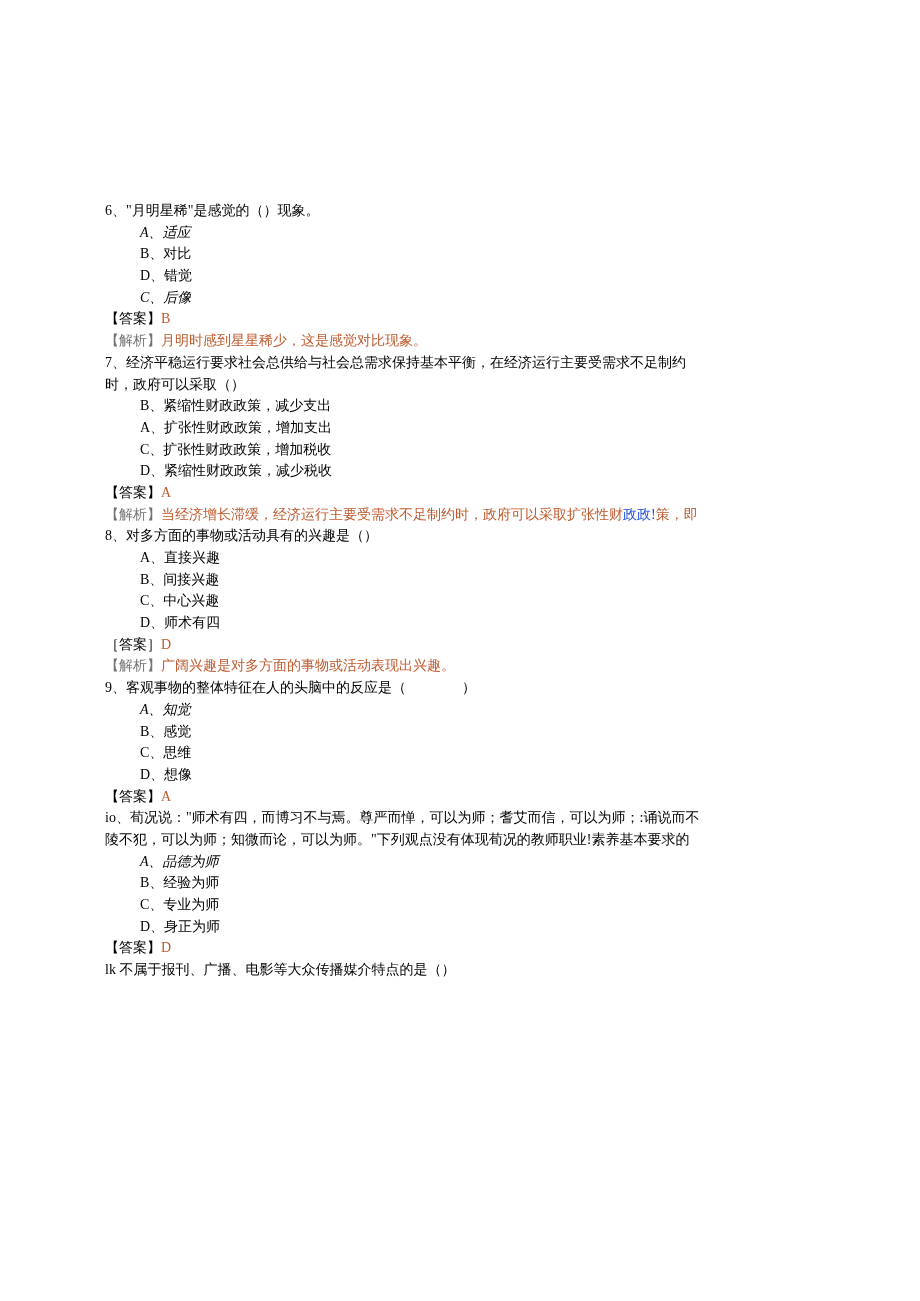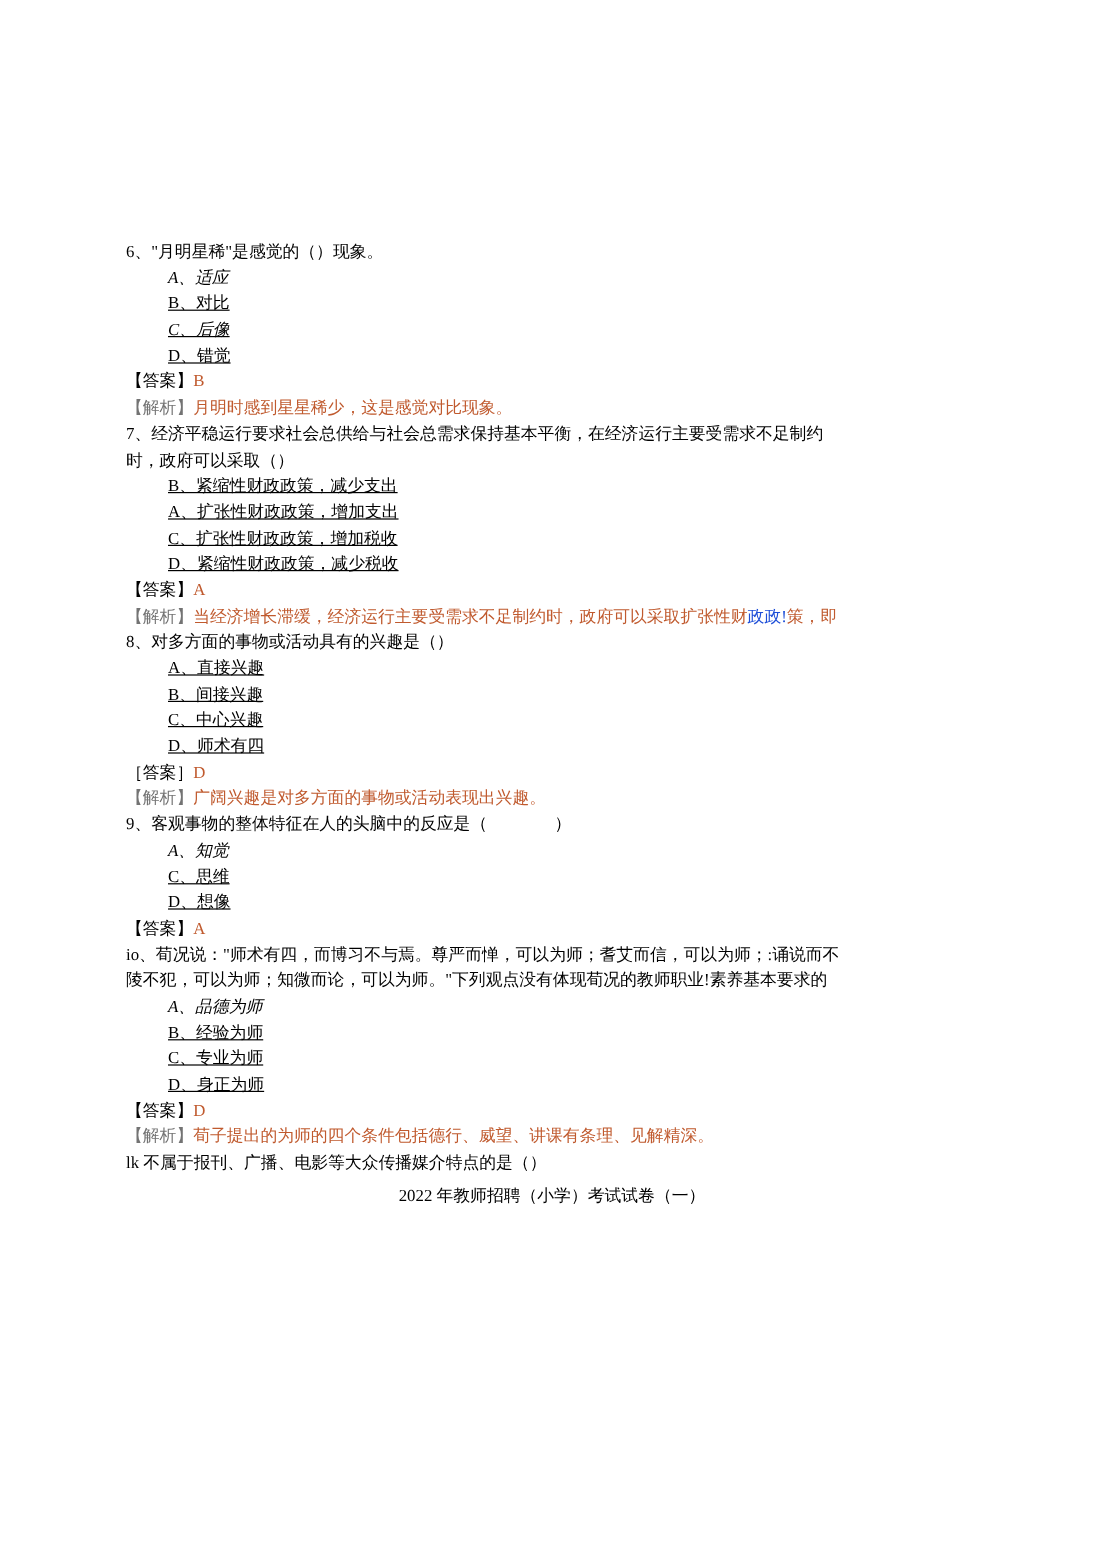--- a/index.html
+++ b/index.html
@@ -12,21 +12,21 @@
     color: #000000;
   }
   .page {
     width: 920px;
     min-height: 1301px;
     padding: 200px 105px 60px 105px;
     box-sizing: border-box;
     position: relative;
   }
   .q-stem { margin: 0; }
-  .opt { margin: 0 0 0 2.5em; text-decoration: underline; }
+  .opt { margin: 0 0 0 2.5em; }
   .opt-first { margin: 0 0 0 2.5em; }
   .ans { margin: 0; }
   .ans .ans-label { color: #000; }
   .ans .ans-value { color: #c05a2e; }
   .expl { margin: 0; }
   .expl .expl-label { color: #737373; }
   .expl .expl-body { color: #c05a2e; }
   .expl .expl-body .black { color: #1d4ed8; }
   .italic { font-style: italic; }
   .footer-title {
@@ -35,22 +35,22 @@
   }
 </style>
 </head>
 <body>
 
 <div class="page">
 
   <p class="q-stem">6、"月明星稀"是感觉的（）现象。</p>
   <p class="opt-first italic">A、适应</p>
   <p class="opt">B、对比</p>
+  <p class="opt">D、错觉</p>
   <p class="opt italic">C、后像</p>
-  <p class="opt">D、错觉</p>
   <p class="ans">
     <span class="ans-label">【答案】</span><span class="ans-value">B</span>
   </p>
   <p class="expl">
     <span class="expl-label">【解析】</span><span class="expl-body">月明时感到星星稀少，这是感觉对比现象。</span>
   </p>
 
   <p class="q-stem">7、经济平稳运行要求社会总供给与社会总需求保持基本平衡，在经济运行主要受需求不足制约</p>
   <p class="q-stem">时，政府可以采取（）</p>
   <p class="opt">B、紧缩性财政政策，减少支出</p>
@@ -71,36 +71,33 @@
   <p class="opt">D、师术有四</p>
   <p class="ans">
     <span class="ans-label">［答案］</span><span class="ans-value">D</span>
   </p>
   <p class="expl">
     <span class="expl-label">【解析】</span><span class="expl-body">广阔兴趣是对多方面的事物或活动表现出兴趣。</span>
   </p>
 
   <p class="q-stem">9、客观事物的整体特征在人的头脑中的反应是（　　　　）</p>
   <p class="opt-first italic">A、知觉</p>
+  <p class="opt">B、感觉</p>
   <p class="opt">C、思维</p>
   <p class="opt">D、想像</p>
   <p class="ans">
     <span class="ans-label">【答案】</span><span class="ans-value">A</span>
   </p>
 
   <p class="q-stem">io、荀况说："师术有四，而博习不与焉。尊严而惮，可以为师；耆艾而信，可以为师；:诵说而不</p>
   <p class="q-stem">陵不犯，可以为师；知微而论，可以为师。"下列观点没有体现荀况的教师职业!素养基本要求的</p>
   <p class="opt-first italic">A、品德为师</p>
   <p class="opt">B、经验为师</p>
   <p class="opt">C、专业为师</p>
   <p class="opt">D、身正为师</p>
   <p class="ans">
     <span class="ans-label">【答案】</span><span class="ans-value">D</span>
   </p>
-  <p class="expl">
-    <span class="expl-label">【解析】</span><span class="expl-body">荀子提出的为师的四个条件包括德行、威望、讲课有条理、见解精深。</span>
-  </p>
 
   <p class="q-stem">lk 不属于报刊、广播、电影等大众传播媒介特点的是（）</p>
 
-  <p class="footer-title">2022 年教师招聘（小学）考试试卷（一）</p>
 
 </div>
 
 </body></html>

